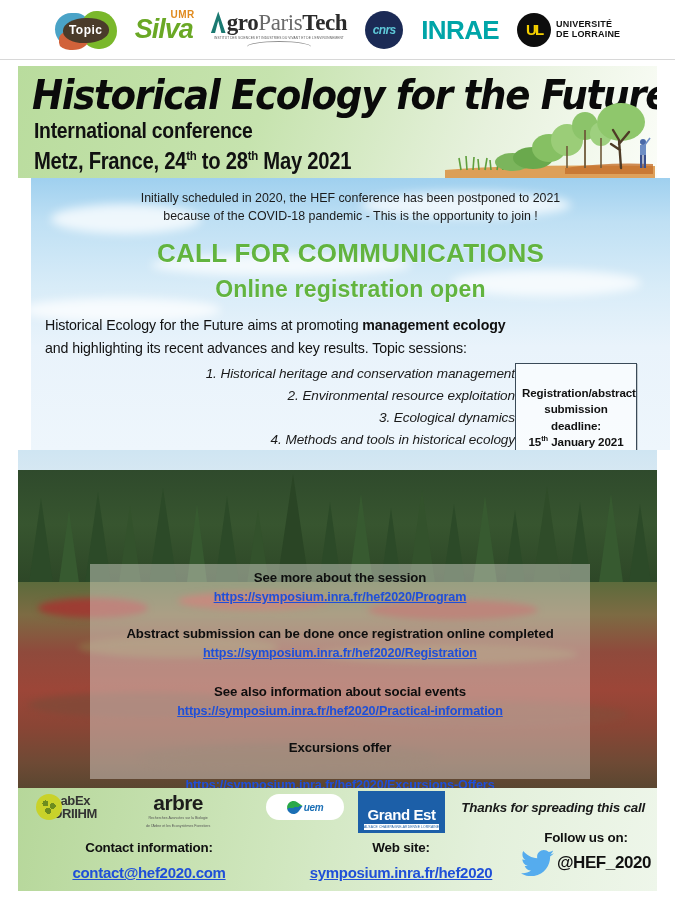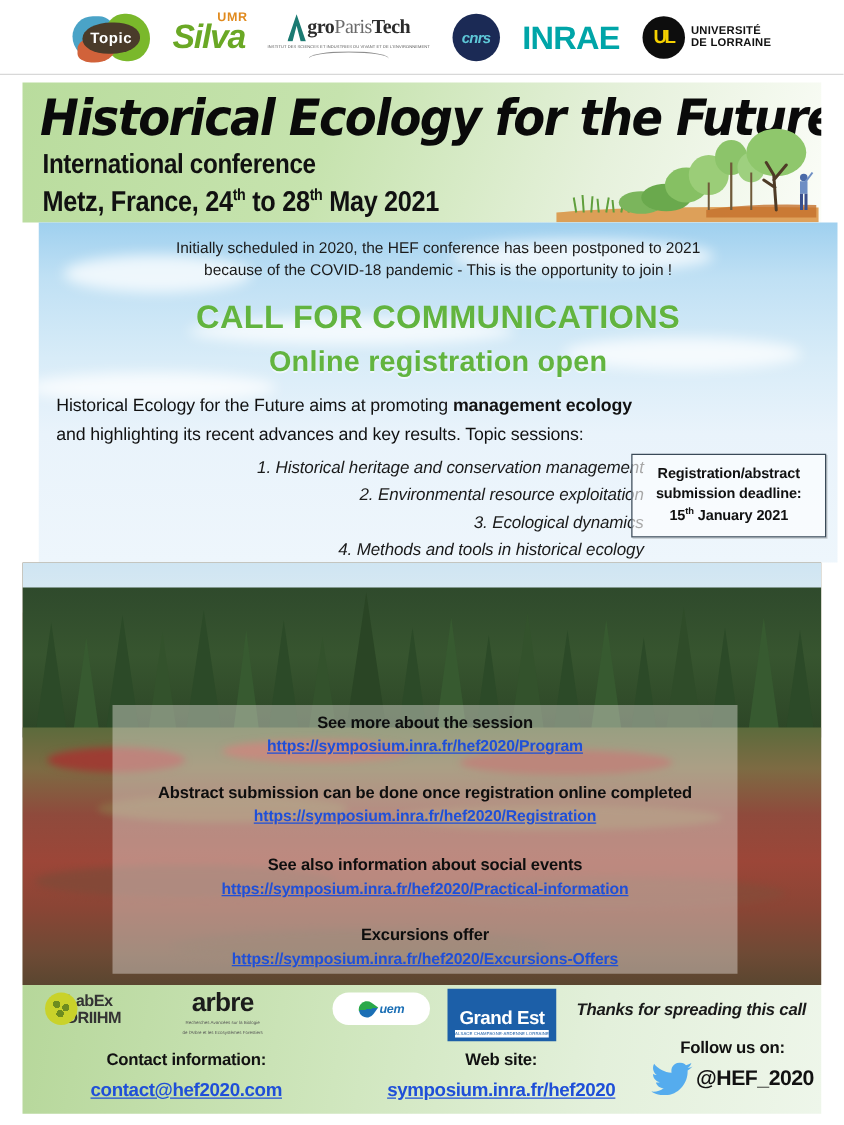--- a/index.html
+++ b/index.html
@@ -35,21 +35,21 @@
   
   .silva{position:relative;display:flex;align-items:flex-end;}
   .silva .word{font-size:27px;font-weight:bold;font-style:italic;color:#6aa825;letter-spacing:-1px;line-height:1;}
   .silva .umr{position:absolute;right:-2px;top:-7px;font-size:10px;font-weight:bold;color:#e08a1e;letter-spacing:.5px;}
 
   
   .apt{display:flex;flex-direction:column;align-items:center;line-height:1;}
   .apt .row{display:flex;align-items:center;}
   .apt .amark{width:15px;height:22px;background:#1b7a72;
     clip-path:polygon(50% 0,100% 100%,72% 100%,50% 42%,28% 100%,0 100%);margin-right:1px;}
-  .apt .t1{font-family:"Liberation Serif",serif;font-size:16px;color:#2b2b2b;letter-spacing:-.4px;}
+  .apt .t1{font-family:"Liberation Serif",serif;font-size:23px;color:#2b2b2b;letter-spacing:-.4px;}
   .apt .t1 b{font-weight:bold;}
   .apt .t1 .lt{font-weight:normal;color:#6b6b6b;}
   .apt .sub{font-size:3.2px;color:#555;letter-spacing:.1px;margin-top:3px;text-align:center;}
   .apt .arc{width:64px;height:6px;border-top:1.4px solid #8d8d8d;border-radius:60% 60% 0 0/100% 100% 0 0;margin-top:1px;}
 
   
   .cnrs{width:38px;height:38px;border-radius:50%;background:#1b2a55;
     display:flex;align-items:center;justify-content:center;}
   .cnrs span{color:#5ec8d8;font-size:12px;font-weight:bold;font-style:italic;letter-spacing:-.6px;}
 
@@ -115,23 +115,23 @@
     text-shadow:0 1px 0 rgba(255,255,255,.55);
   }
 
   .body-text{position:absolute;left:14px;top:136px;width:470px;}
   .body-text .p{font-size:14.2px;color:#111;line-height:1.62;letter-spacing:-.1px;}
   .body-text .p b{font-weight:bold;}
   .topics{margin-top:3px;}
   .topics div{font-size:13.6px;font-style:italic;color:#1a1a1a;line-height:1.63;letter-spacing:-.1px;text-align:right;}
 
   .deadline{
-    position:absolute;left:474px;top:185px;width:156px;
+    position:absolute;left:484px;top:185px;width:122px;
     border:1.6px solid #3a4a58;background:rgba(255,255,255,.62);
-    padding:7px 6px 8px;text-align:center;box-sizing:border-box;
+    padding:21px 6px 8px;text-align:center;box-sizing:border-box;
     box-shadow:1px 1px 0 rgba(0,0,0,.18);
   }
   .deadline div{font-size:11.6px;font-weight:bold;color:#111;line-height:1.42;letter-spacing:-.1px;}
   .deadline sup{font-size:7.5px;vertical-align:super;}
 
   
   .photo{
     position:absolute;left:18px;top:450px;width:639px;height:338px;overflow:hidden;
     background:#8a7b5e;
   }
@@ -148,21 +148,21 @@
   .linkbox{
     position:absolute;left:72px;top:114px;width:500px;height:215px;
     background:rgba(236,232,226,.42);
   }
   .linkbox .lrow{position:absolute;left:0;width:500px;text-align:center;}
   .linkbox .hdr{font-size:13.2px;font-weight:bold;color:#0e0e0e;letter-spacing:-.1px;}
   .linkbox .url{font-size:12.6px;font-weight:bold;color:#1f4fd8;text-decoration:underline;letter-spacing:-.1px;cursor:pointer;}
   .r1{top:6px;} .r2{top:26px;}
   .r3{top:62px;} .r4{top:82px;}
   .r5{top:120px;} .r6{top:140px;}
-  .r7{top:176px;} .r8{top:196px;}
+  .r7{top:176px;} .r8{top:214px;}
 
   
   .footer{
     position:absolute;left:18px;top:788px;width:639px;height:103px;
     background:linear-gradient(100deg,#b6d79a 0%,#cfe6bd 40%,#e3f0db 72%,#eef6ea 100%);
     overflow:hidden;
   }
   .labex{position:absolute;left:18px;top:6px;display:flex;align-items:center;}
   .labex .dotc{width:26px;height:26px;border-radius:50%;background:#c9d22a;position:relative;}
   .labex .dotc::after{content:"";position:absolute;inset:4px;border-radius:50%;

